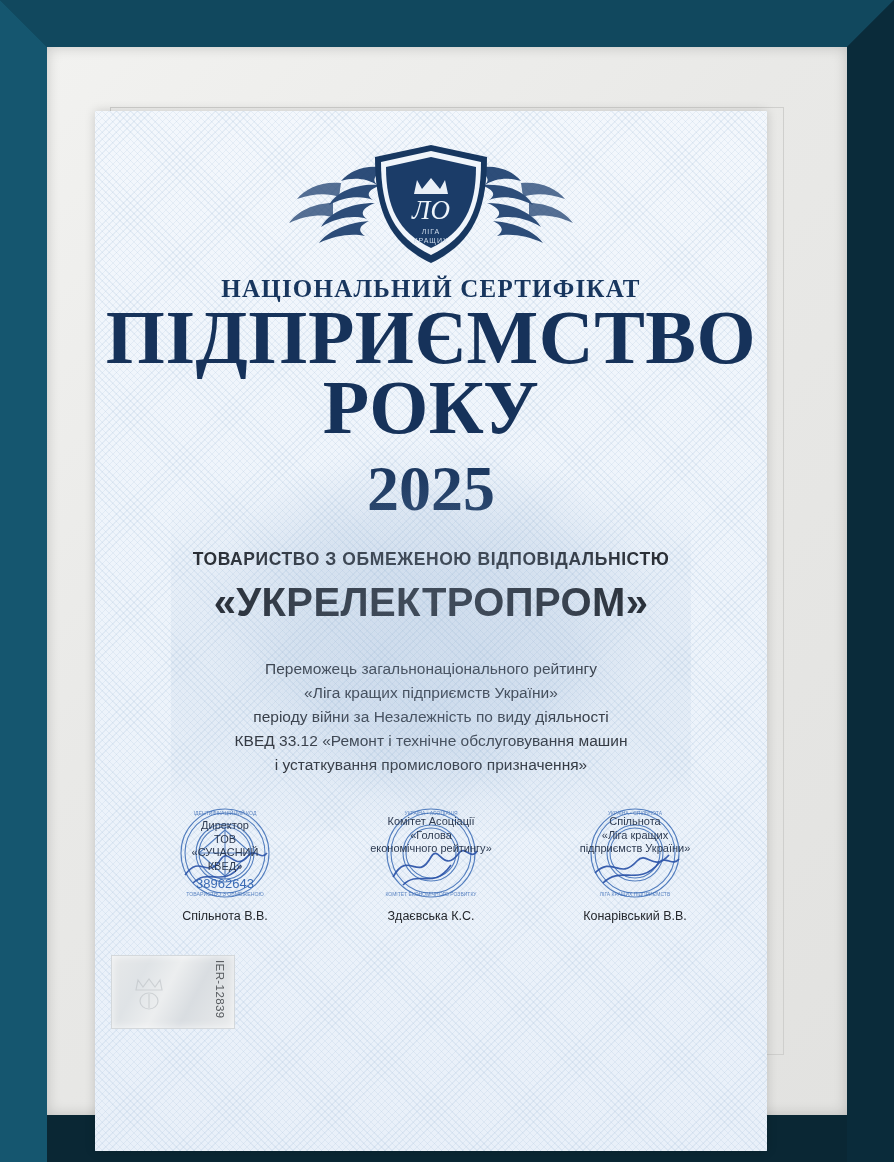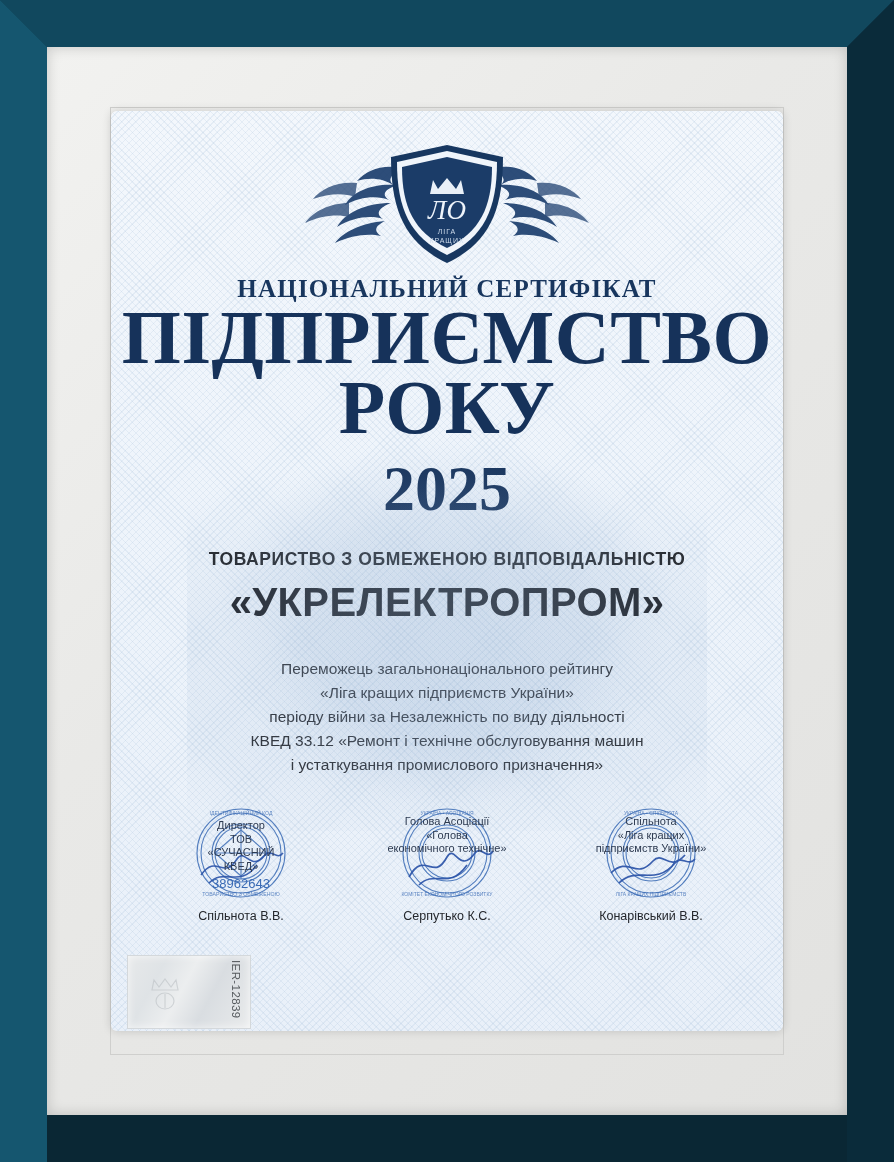--- a/index.html
+++ b/index.html
@@ -76,30 +76,29 @@
     position: absolute;
     left: 63px; top: 60px;
     width: 674px; height: 948px;
     border: 1px solid #cfcfcd;
     box-sizing: border-box;
   }
 
   
   .paper {
     position: absolute;
-    left: 111px; top: 111px;
-    width: 672px; height: 920px;
+    left: 95px; top: 111px;
+    width: 672px; height: 1040px;
     background:
       repeating-linear-gradient(45deg, rgba(150,180,210,.16) 0 1px, rgba(255,255,255,0) 1px 5px),
       repeating-linear-gradient(-45deg, rgba(150,180,210,.16) 0 1px, rgba(255,255,255,0) 1px 5px),
       linear-gradient(180deg,#f3f7fc 0%, #eef4fb 45%, #e9f0f9 100%);
     box-shadow: 0 0 10px rgba(0,0,0,.16);
     overflow: hidden;
     box-sizing: border-box;
-    border-radius: 6px;
   }
   
   .paper::after{
     content:"";
     position:absolute;
     left:50%; top:300px;
     width:520px; height:420px;
     margin-left:-260px;
     background:
       radial-gradient(ellipse at 50% 50%, rgba(140,170,205,.14) 0 38%, rgba(255,255,255,0) 62%),
@@ -367,26 +366,26 @@
             <g fill="#3a6bb5" opacity=".8" font-family="Liberation Sans, sans-serif" font-size="5">
               <text x="62" y="12" text-anchor="middle">УКРАЇНА • АСОЦІАЦІЯ</text>
               <text x="62" y="93" text-anchor="middle">КОМІТЕТ ЕКОНОМІЧНОГО РОЗВИТКУ</text>
             </g>
             <g stroke="#2b53a8" stroke-width="1.7" fill="none" opacity=".92">
               <path d="M24 74 C40 46 48 80 62 54 C70 40 74 72 90 50 C96 42 102 58 108 48"></path>
               <path d="M34 82 C50 66 64 88 82 62"></path>
             </g>
           </svg>
           <div class="sig-title">
-            <div>Голова Асоціації</div>
+            <div>Комітет Асоціації</div>
             <div>«Голова</div>
-            <div>економічного технічне»</div>
+            <div>економічного рейтингу»</div>
           </div>
         </div>
-        <div class="sig-name">Серпутько К.С.</div>
+        <div class="sig-name">Здаєвська К.С.</div>
       </div>
 
       <div class="sig s3">
         <div class="stamp">
           <svg width="124" height="100" viewBox="0 0 124 100">
             <g fill="none" stroke="#3a6bb5" stroke-width="1.1" opacity=".85">
               <circle cx="62" cy="50" r="44"></circle>
               <circle cx="62" cy="50" r="40"></circle>
               <circle cx="62" cy="50" r="28"></circle>
               <circle cx="62" cy="50" r="25"></circle>

